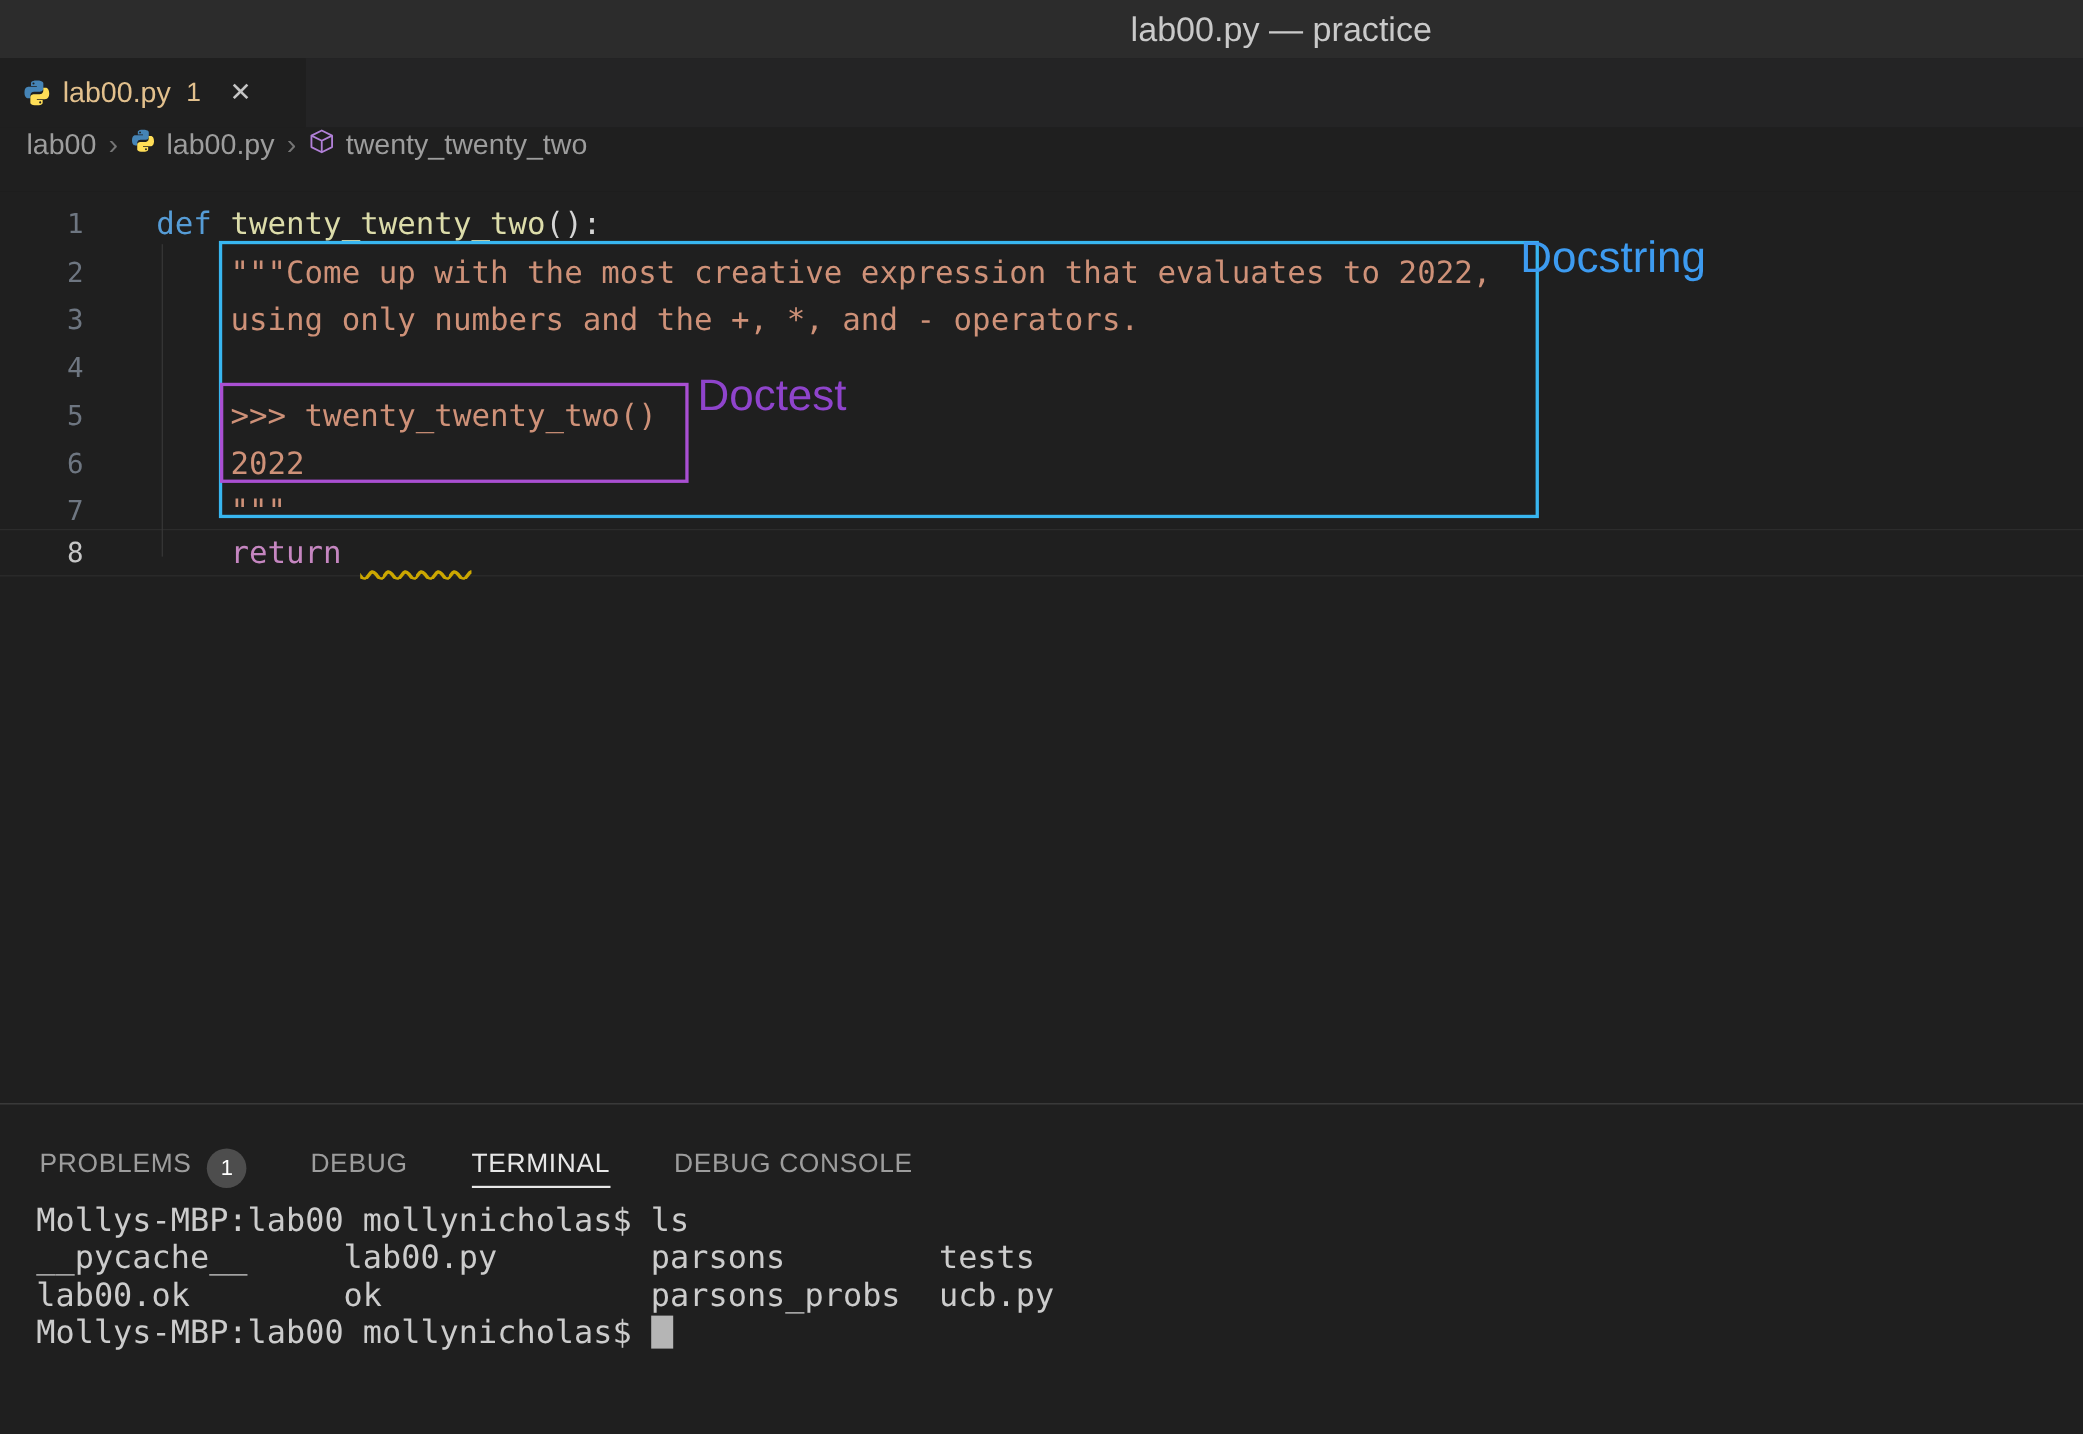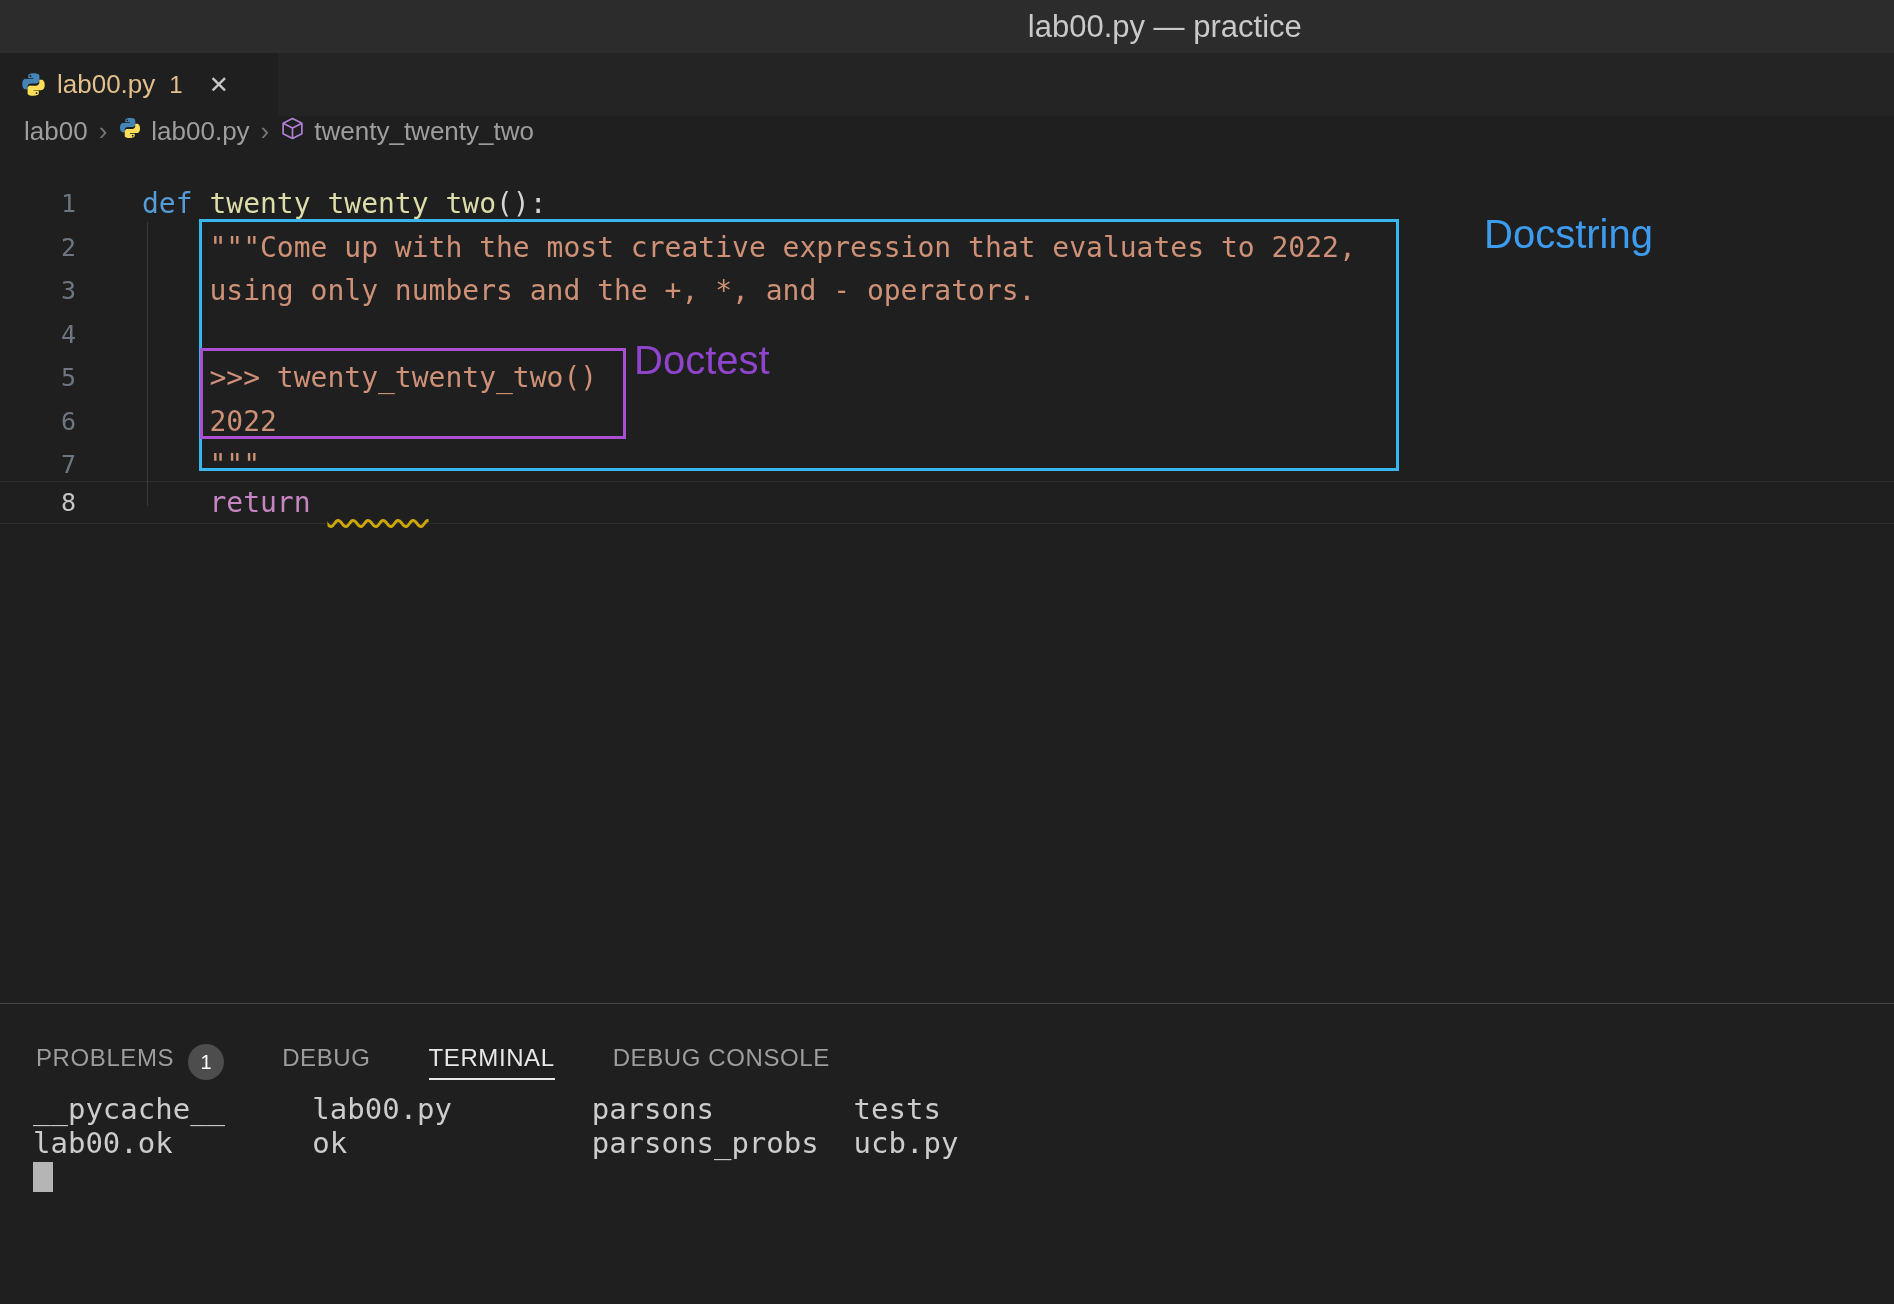--- a/index.html
+++ b/index.html
@@ -71,21 +71,21 @@
   }
   .indent-guide {
     position:absolute; left:147px; top:48px; width:1px; height:284px; background:#3a3a3a;
   }
 
   
   .ann-rect { position:absolute; pointer-events:none; border:3px solid; box-sizing:border-box; }
   .ann-rect-docstring { left:199px; top:219px; width:1200px; height:252px; }
   .ann-rect-doctest  { left:200px; top:348px; width:426px; height:91px; }
   .ann-label { position:absolute; font-size:40px; pointer-events:none; white-space:nowrap; }
-  .ann-label-docstring { left:1484px; top:212px; }
+  .ann-label-docstring { left:1382px; top:212px; }
   .ann-label-doctest  { left:634px;  top:338px; }
 
   
   .panel {
     position:absolute; left:0; right:0; top:1003px; bottom:0;
     background:#1f1f1f; border-top:1px solid #454545;
   }
   .panel-tabs {
     display:flex; align-items:flex-end; gap:58px;
     padding-left:36px; height:76px;
@@ -180,14 +180,14 @@
     <div class="ptab">
       <span class="lbl">DEBUG</span>
     </div>
     <div class="ptab active">
       <span class="lbl">TERMINAL</span>
     </div>
     <div class="ptab">
       <span class="lbl">DEBUG CONSOLE</span>
     </div>
   </div>
-  <div class="terminal"><div class="t-line">__pycache__     lab00.py        parsons        tests</div><div class="t-line">lab00.ok        ok              parsons_probs  ucb.py</div><div class="t-line"><span class="t-cursor"></span></div></div>
+  <div class="terminal"><div class="t-line">Mollys-MBP:lab00 mollynicholas$ ls</div><div class="t-line">__pycache__     lab00.py        parsons        tests</div><div class="t-line">lab00.ok        ok              parsons_probs  ucb.py</div><div class="t-line"><span>Mollys-MBP:lab00 mollynicholas$ </span><span class="t-cursor"></span></div></div>
 </div>
 
 </body></html>

